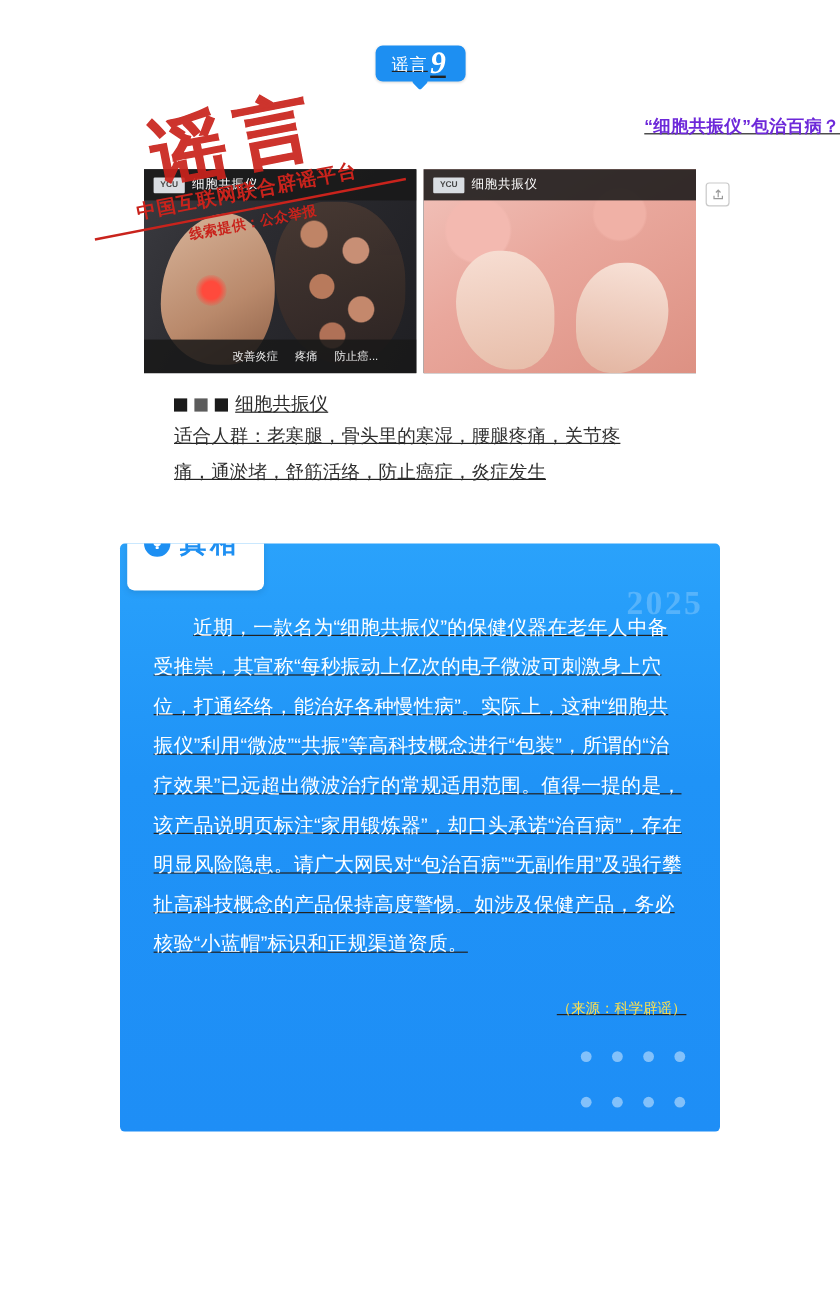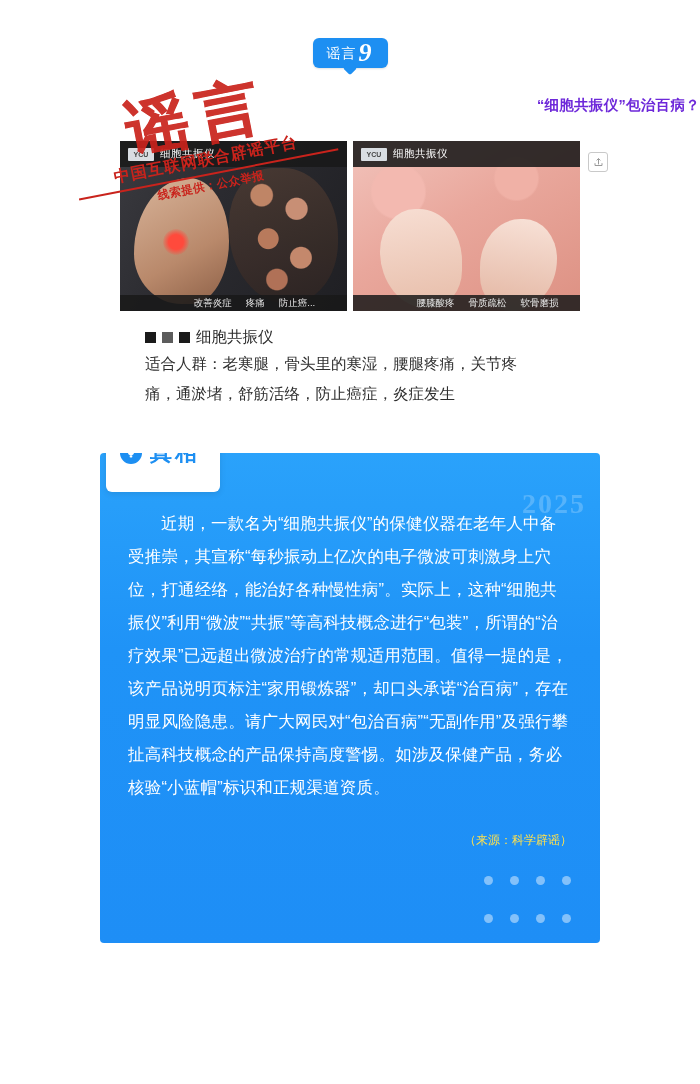--- a/index.html
+++ b/index.html
@@ -5,21 +5,21 @@
   * { box-sizing: border-box; }
   html, body { margin:0; padding:0; }
   body {
     width: 700px;
     min-height: 1084px;
     background: #ffffff;
     font-family: "Liberation Sans", sans-serif;
     color: #222;
     position: relative;
   }
-  .page { width:700px; min-height:1084px; position:relative; overflow:hidden; }
+  .page { width:700px; min-height:1084px; position:relative; overflow:hidden;text-decoration:underline; }
 
   
   .badge-wrap {
     display:flex; justify-content:center; align-items:center;
     padding-top: 38px;
   }
   .badge {
     position:relative;
     background:#1d8ff2;
     color:#fff;
@@ -79,21 +79,21 @@
     padding:0 8px;
     z-index:4;
   }
   .shot .logo{
     width:26px;height:13px;background:#d9dde2;border-radius:1px;
     display:flex;align-items:center;justify-content:center;
     font-size:7px;color:#444;font-weight:bold;
   }
   .shot .title{font-size:10.5px;color:#fff;letter-spacing:.5px;}
   .shot .bottombar{
-    position:absolute;bottom:0;left:0;right:0;height:16px;
+    position:absolute;bottom:0;left:0;right:0;height:28px;
     background:rgba(25,25,25,.85);
     display:flex;align-items:center;justify-content:center;
     gap:14px;z-index:4;padding-left:42px;
   }
   .shot .bottombar span{font-size:9.5px;color:#e9e9e9;}
 
   
   .art-left{
     position:absolute;inset:0;
     background:
@@ -306,25 +306,20 @@
           <span>防止癌...</span>
         </div>
       </div>
 
       <div class="shot">
         <div class="art-right"></div>
         <div class="topbar">
           <span class="logo">YCU</span>
           <span class="title">细胞共振仪</span>
         </div>
-        <div class="bottombar">
-          <span>腰膝酸疼</span>
-          <span>骨质疏松</span>
-          <span>软骨磨损</span>
-        </div>
       </div>
 
     </div>
   </div>
 
   <div class="stamp">
     <div class="big">谣言</div>
     <div class="plat">中国互联网联合辟谣平台</div>
     <div class="line"></div>
     <div class="src">线索提供：公众举报</div>

